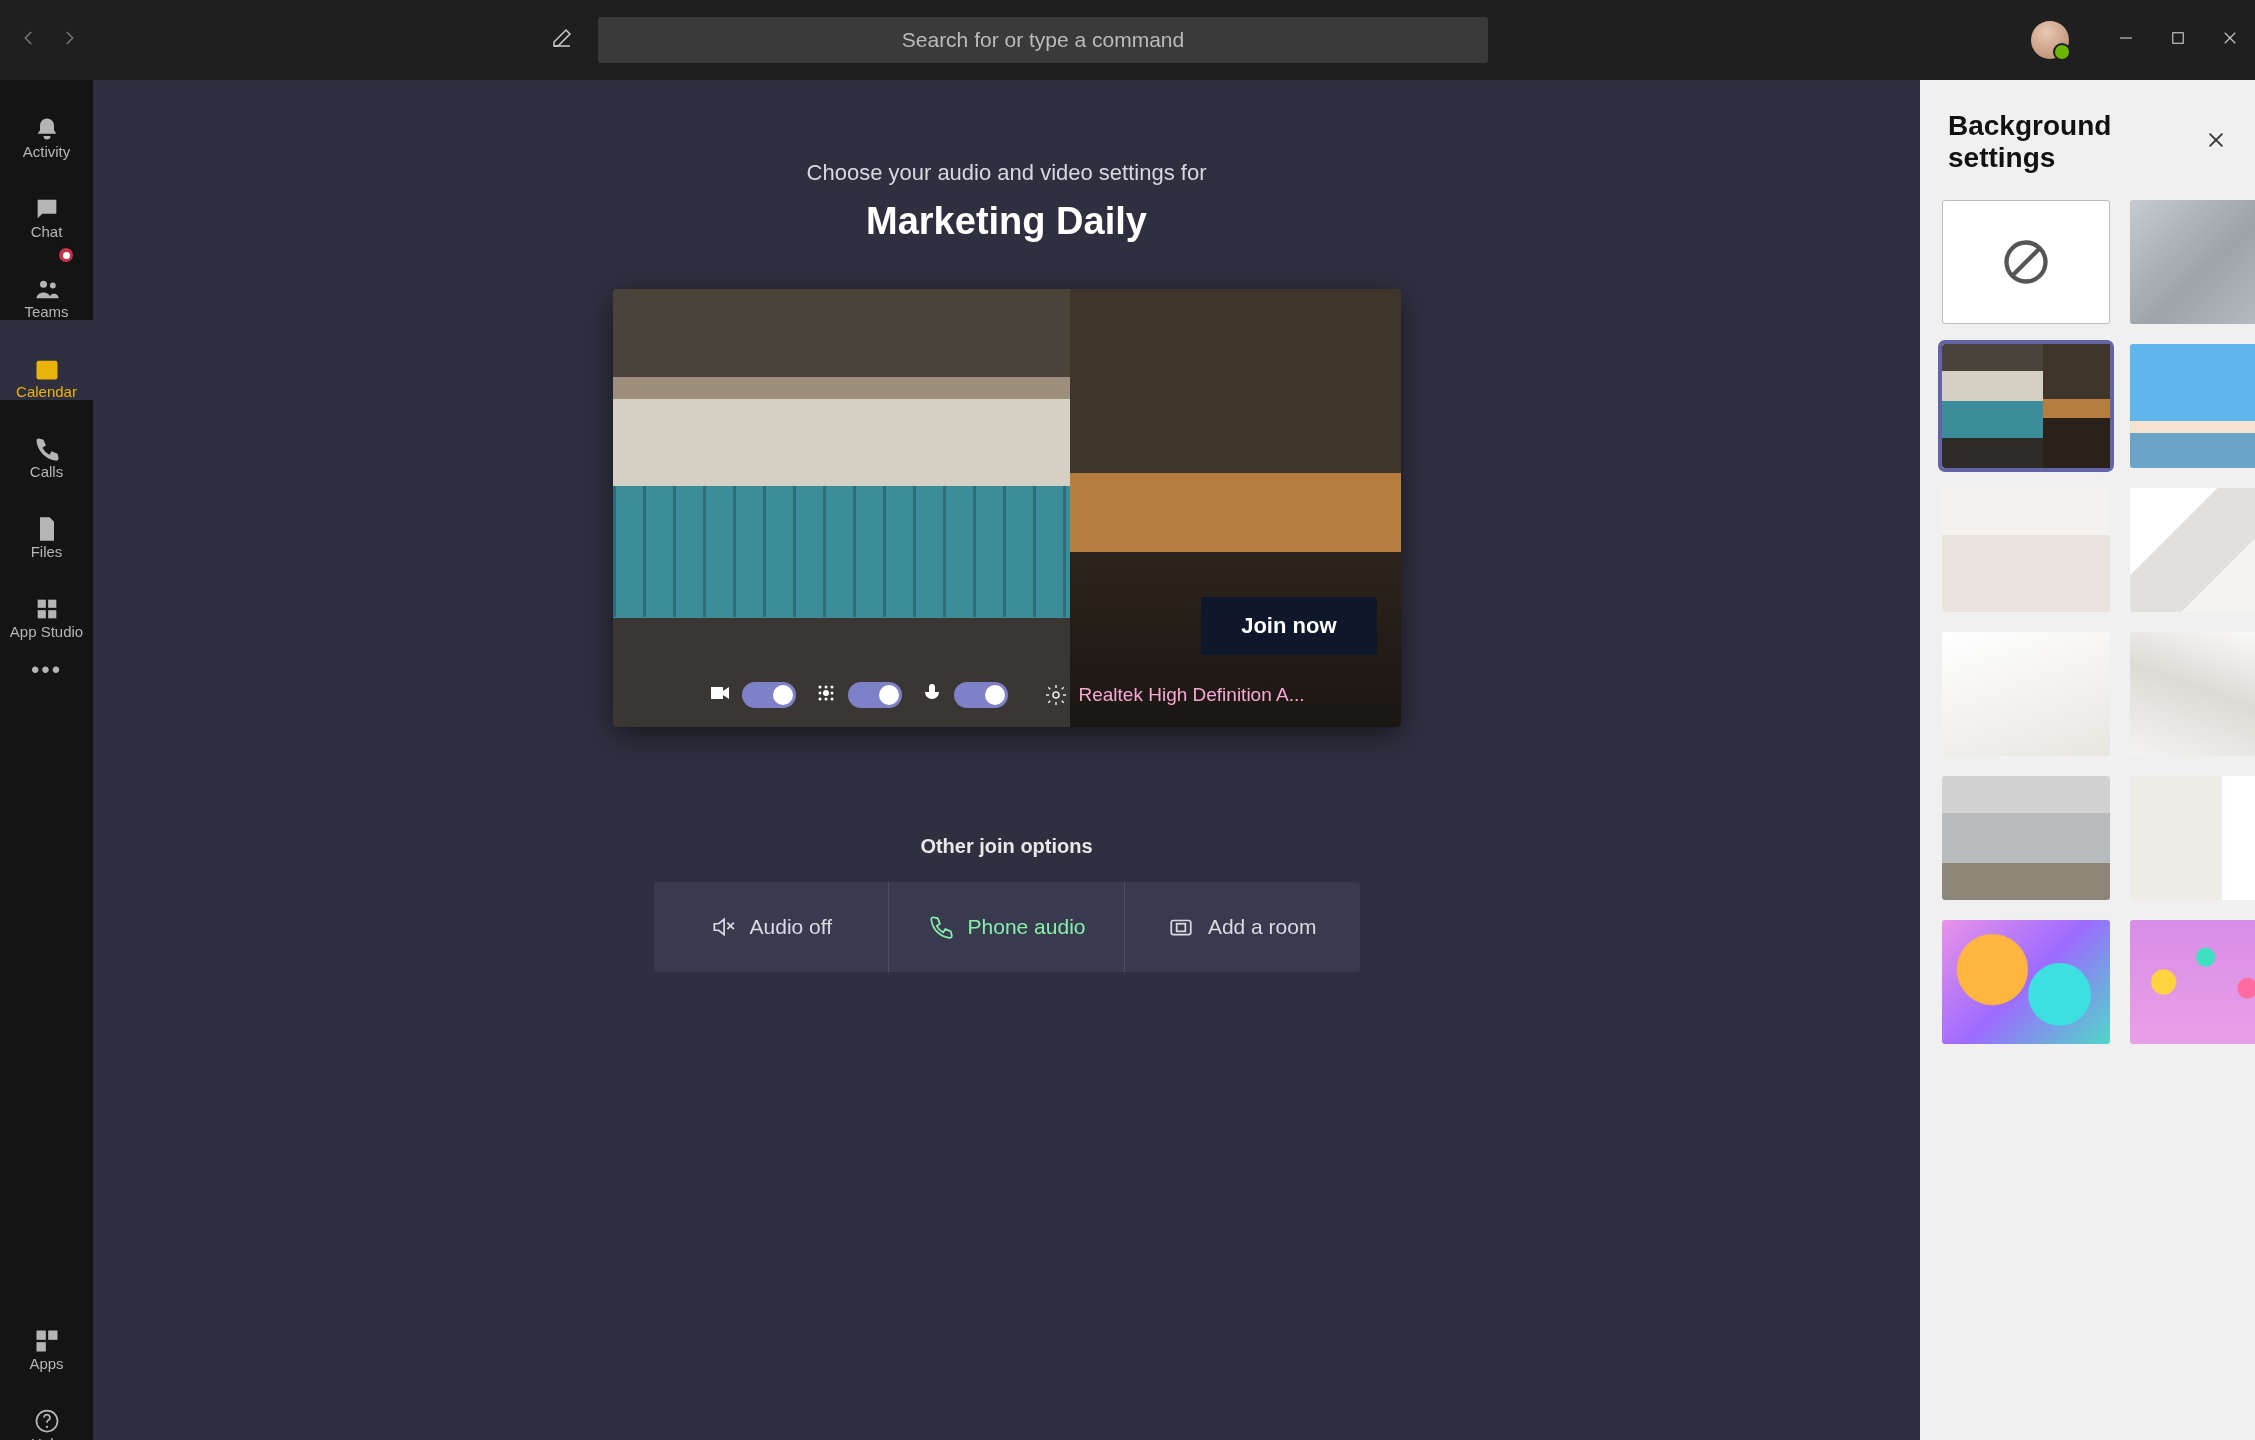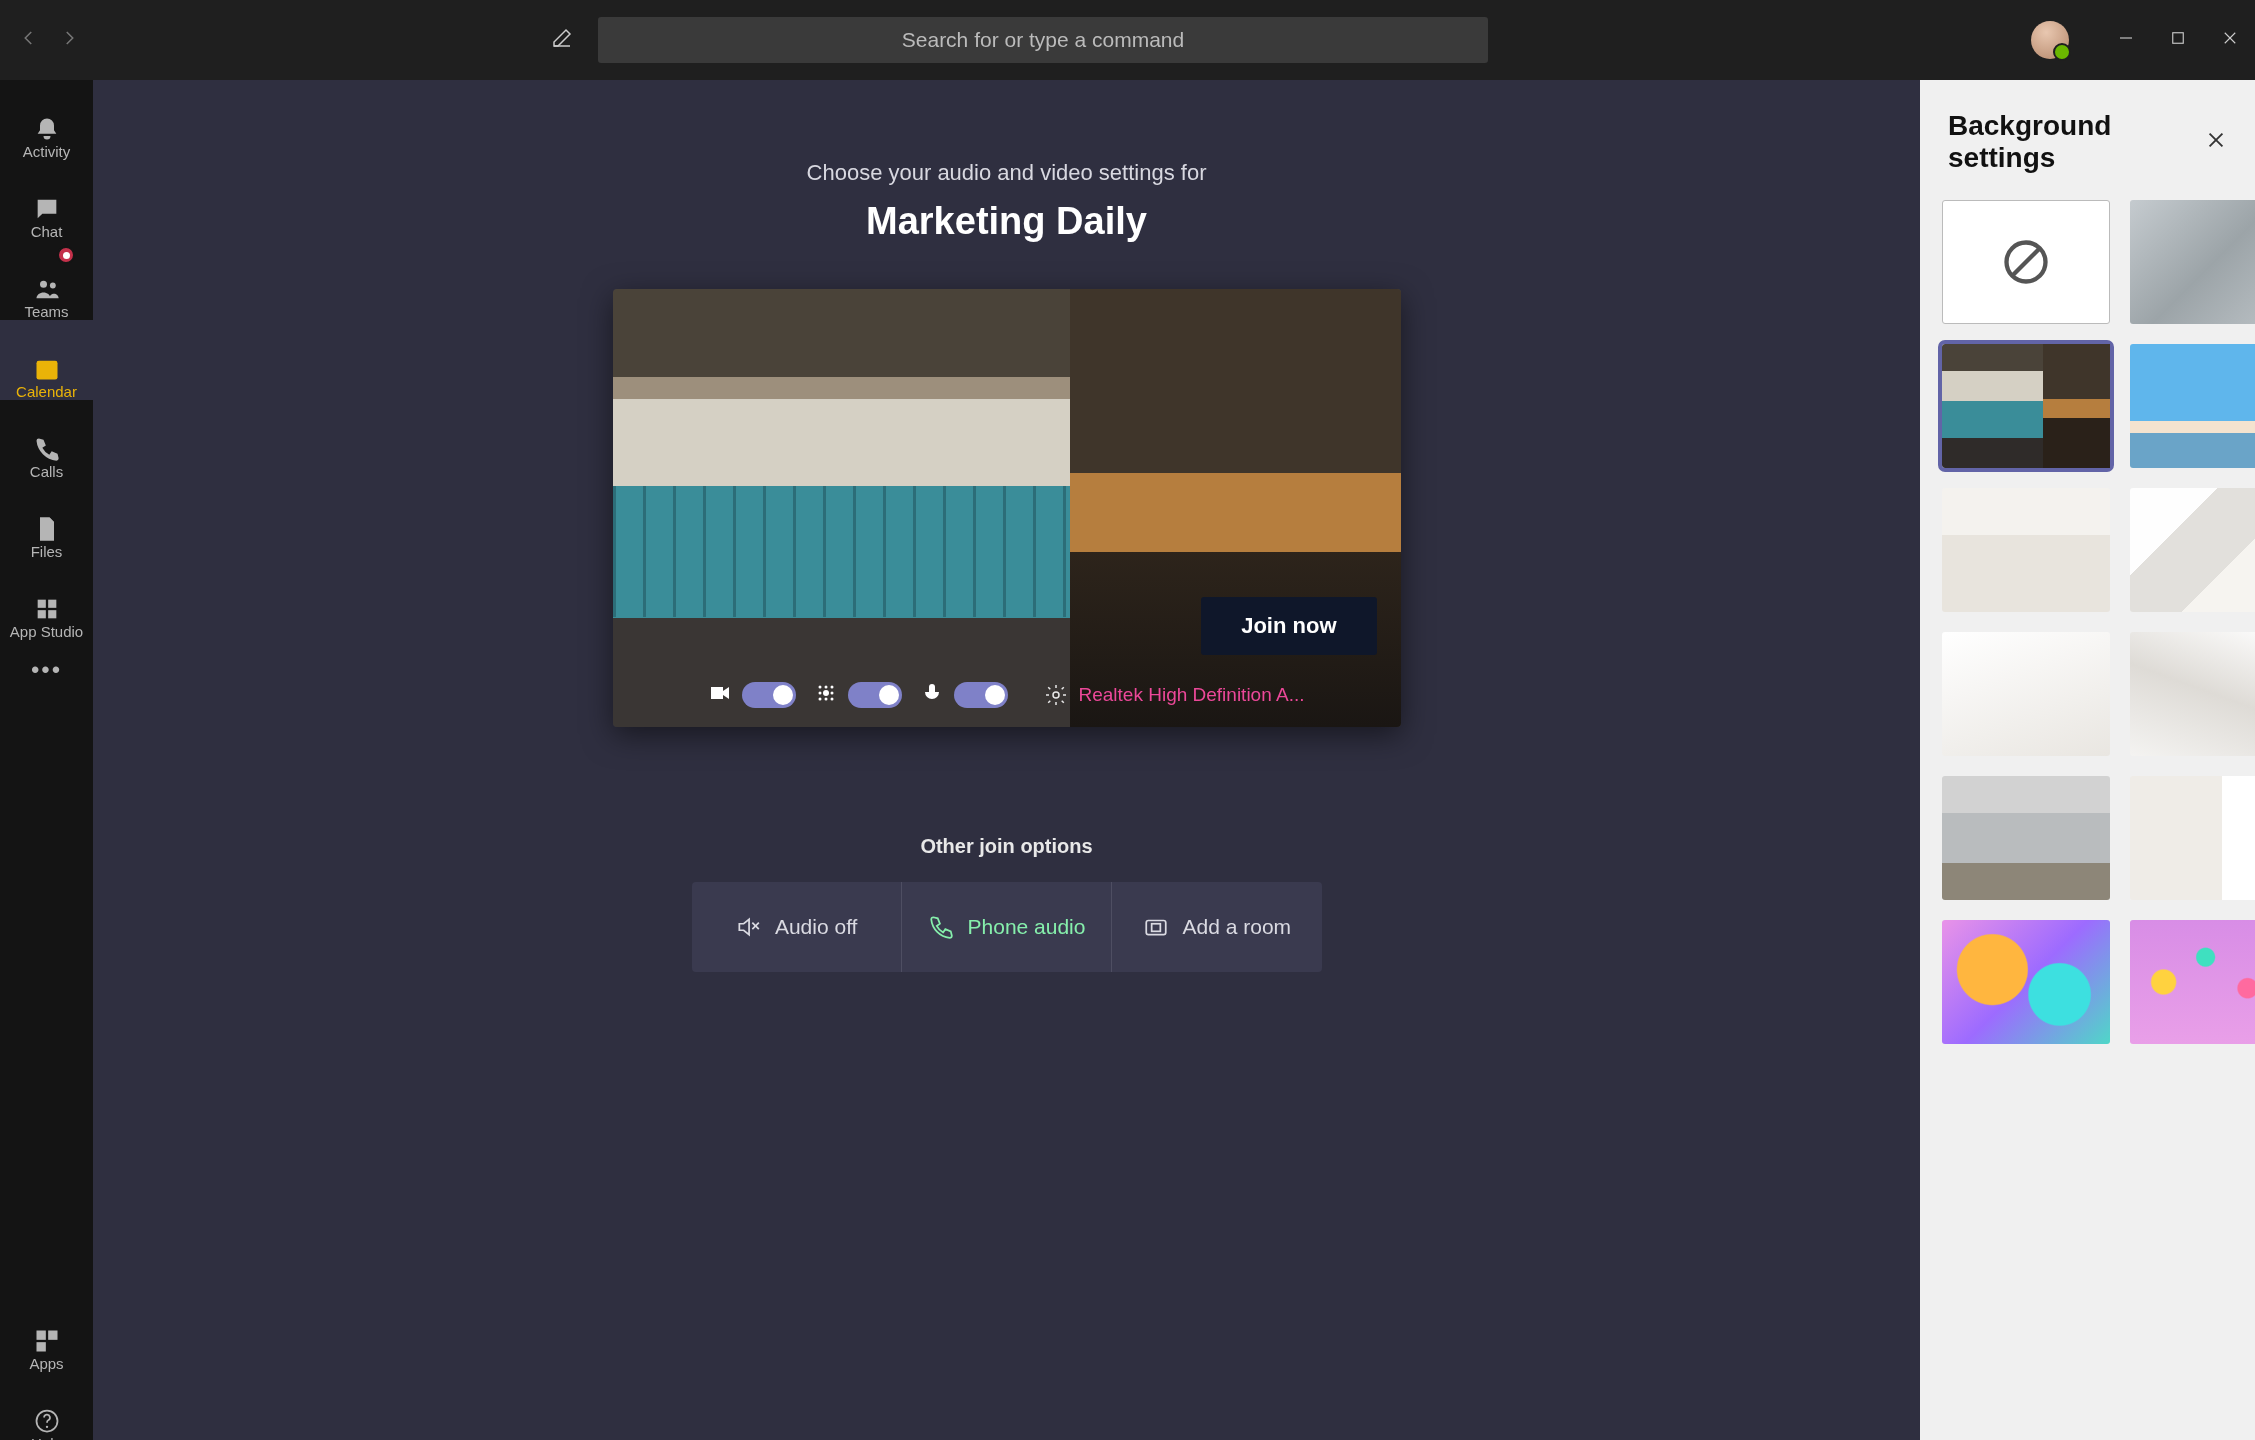--- a/index.html
+++ b/index.html
@@ -63,26 +63,26 @@
     background:linear-gradient(to bottom,#3f352a 0%, #3f352a 42%, #b67e3e 42%, #b67e3e 60%, #2d241b 60%, #1a1613 100%)}
   
   .preview-img::before{content:"";position:absolute;left:0;top:45%;width:58%;height:30%;
     background:repeating-linear-gradient(to right,#2c6d78 0,#2c6d78 3px,#3a8d99 3px,#3a8d99 30px)}
   .join-btn{position:absolute;right:24px;bottom:72px;background:#0f172a;color:#fff;font-size:22px;padding:16px 40px;border:none;border-radius:3px;font-weight:600}
   .preview-controls{position:absolute;left:0;right:0;bottom:18px;display:flex;align-items:center;justify-content:center;gap:18px;color:#fff}
   .ctrl-group{display:flex;align-items:center;gap:10px}
   .ctrl-ic svg{width:24px;height:24px;fill:#fff}
   .toggle{width:54px;height:26px;background:var(--toggle-bg);border-radius:13px;position:relative}
   .toggle::after{content:"";position:absolute;right:3px;top:3px;width:20px;height:20px;border-radius:50%;background:#fff}
-  .device-label{display:flex;align-items:center;gap:10px;color:#ec4899;font-size:19px;margin-left:18px}
+  .device-label{display:flex;align-items:center;gap:10px;color:#f9a8d4;font-size:19px;margin-left:18px}
   .device-label svg{width:24px;height:24px;fill:none;stroke:#E8E8E8;stroke-width:1.5}
 
   .other-opts{margin-top:108px;text-align:center;width:100%}
   .other-opts-title{font-size:20px;font-weight:600;color:#E8E8E8}
-  .opt-row{margin:24px auto 0;width:630px;height:90px;background:#3A3A4F;border-radius:4px;display:flex;color:#DADAE2}
+  .opt-row{margin:24px auto 0;width:706px;height:90px;background:#3A3A4F;border-radius:4px;display:flex;color:#DADAE2}
   .opt-cell{flex:1;display:flex;align-items:center;justify-content:center;gap:14px;font-size:21px}
   .opt-cell+.opt-cell{border-left:1px solid #4E4E62}
   .opt-cell.disabled{color:#86efac}
   .opt-cell svg{width:26px;height:26px;fill:none;stroke:currentColor;stroke-width:1.6}
 
   
   .panel{width:335px;background:var(--panel-bg);color:var(--panel-title);display:flex;flex-direction:column}
   .panel-head{display:flex;align-items:center;justify-content:space-between;padding:30px 28px 26px}
   .panel-head h2{margin:0;font-size:28px;font-weight:700;color:#111}
   .panel-close svg{width:22px;height:22px;stroke:#333;stroke-width:2;fill:none}

